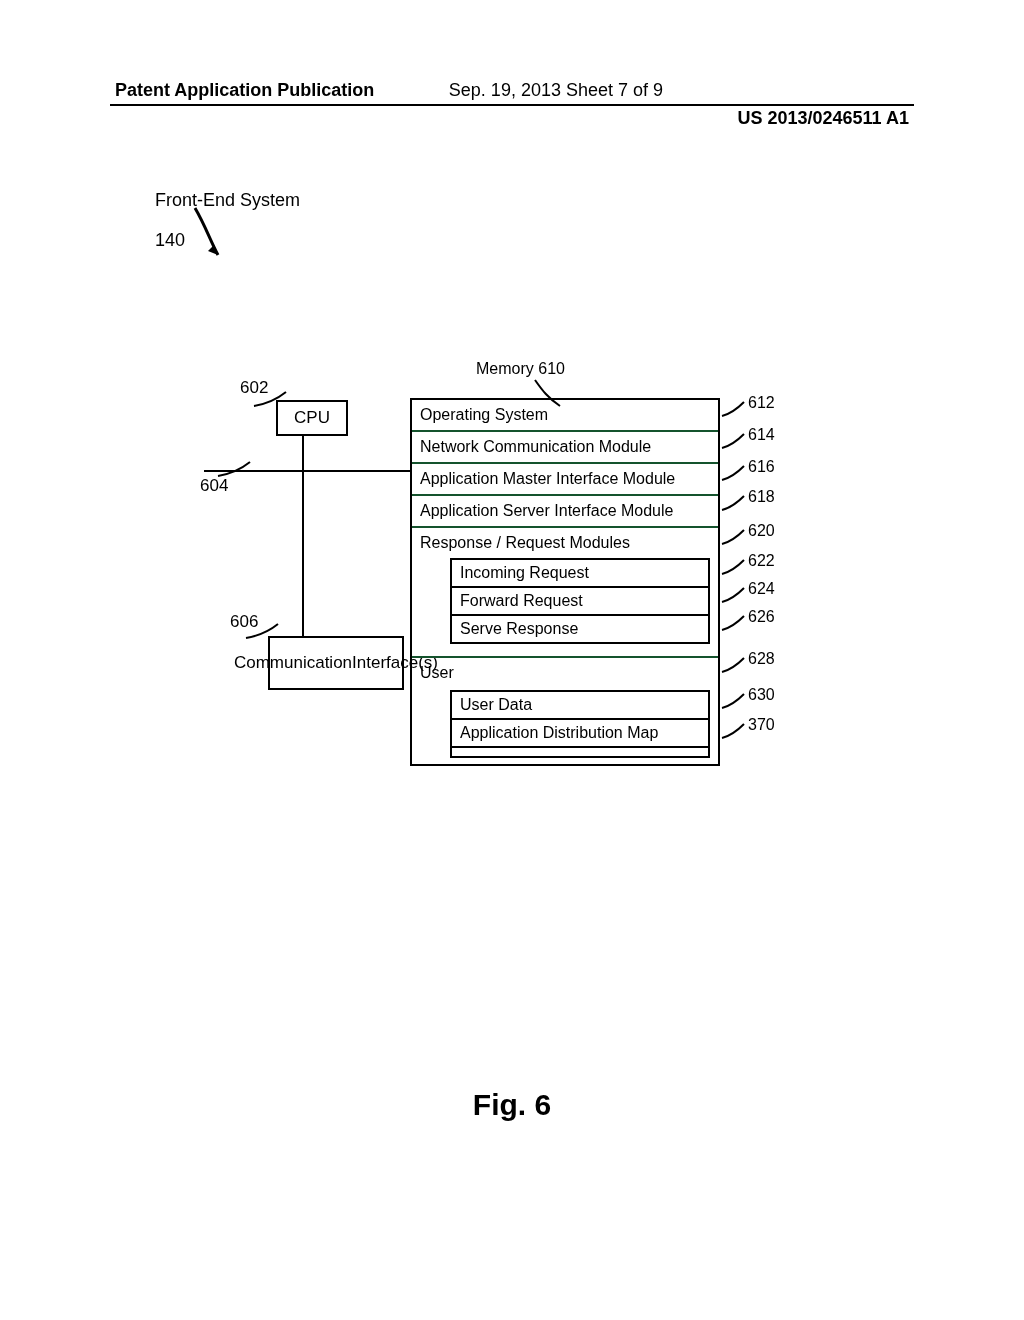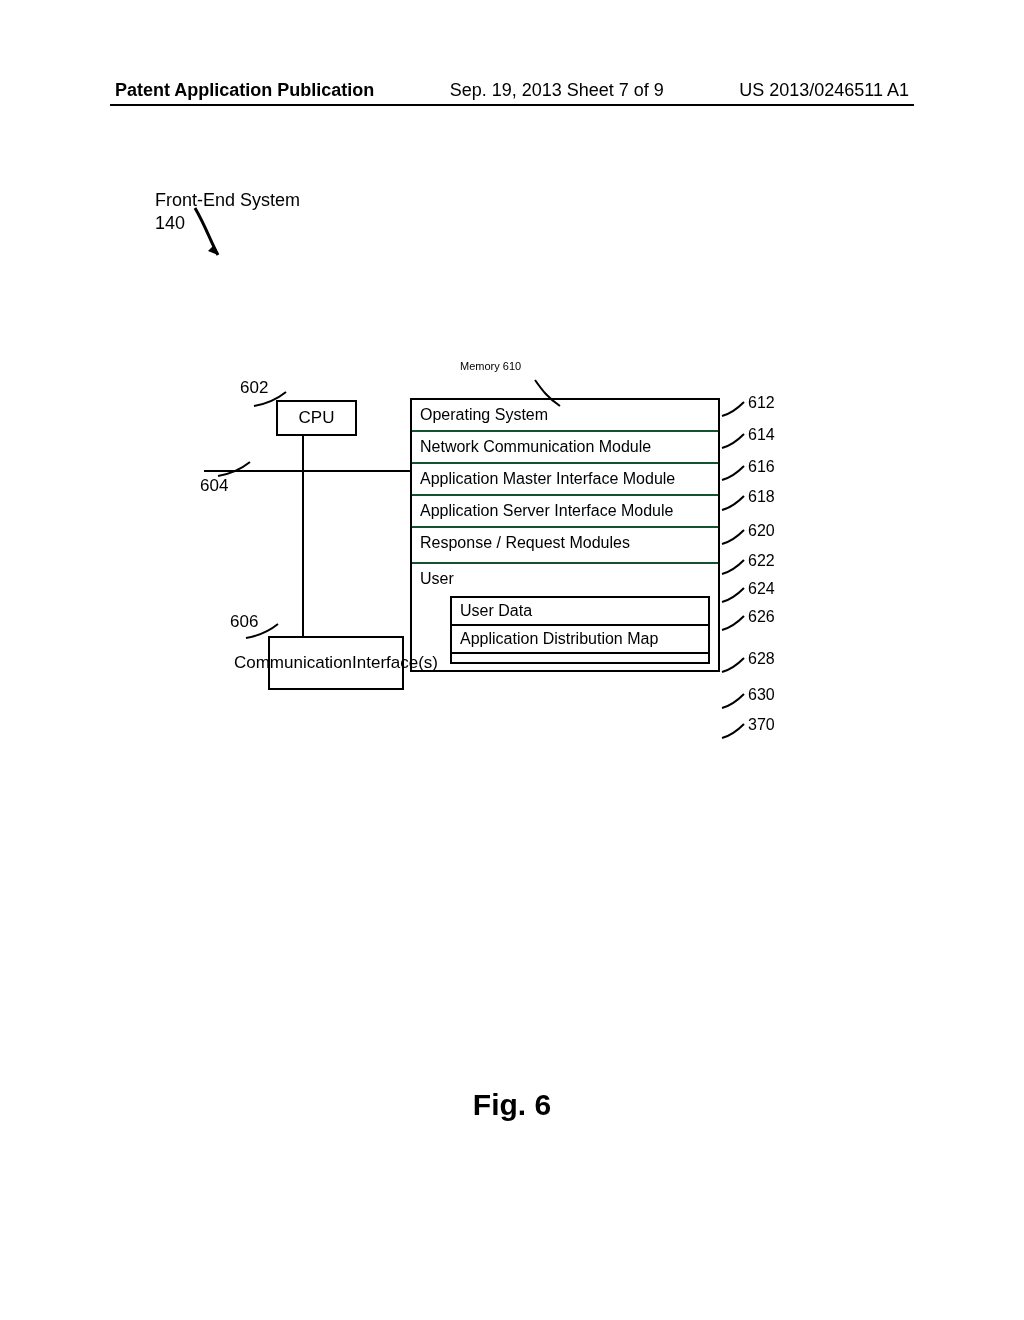--- a/index.html
+++ b/index.html
@@ -20,79 +20,79 @@
     position: absolute;
     top: 80px;
     left: 115px;
     right: 115px;
     display: flex;
     justify-content: space-between;
     font-size: 18px;
   }
   .hdr .left { font-weight: bold; text-align: right; }
   .hdr .mid  { font-weight: normal; }
-  .hdr .right{ font-weight: normal; }
+  .hdr .right{ font-weight: bold; margin-top: 28px; }
   .hr {
     position: absolute;
     top: 104px;
     left: 110px;
     right: 110px;
     height: 2px;
     background: #000;
   }
 
   .title-block {
     position: absolute;
     top: 190px;
     left: 155px;
     font-size: 18px;
   }
-  .title-block .num { margin-top: 2px; }
+  .title-block .num { margin-top: 19px; }
 
   .arrow-svg {
     position: absolute;
     top: 200px;
     left: 190px;
     width: 50px;
     height: 70px;
   }
 
   .diagram {
     position: absolute;
     top: 360px;
     left: 200px;
     width: 720px;
     height: 430px;
   }
 
   .mem-title {
     position: absolute;
     top: 0px;
-    left: 260px;
-    font-size: 11px;
+    left: 276px;
+    font-size: 16px;
   }
 
   .box {
     position: absolute;
     border: 2px solid #000;
     background: #fff;
     font-size: 17px;
     display: flex;
     align-items: center;
     justify-content: center;
     text-align: center;
     box-sizing: border-box;
   }
   .lbl {
     position: absolute;
     font-size: 17px;
   }
 
   
-  .cpu-box { top: 40px; left: 76px; width: 81px; height: 36px; }
+  .cpu-box { top: 40px; left: 76px; width: 72px; height: 36px; }
   .cpu-lbl { top: 18px; left: 40px; }
   .cpu-lead {
     position: absolute; top: 30px; left: 52px; width: 40px; height: 18px;
   }
 
   
   .bus-v  { position: absolute; top: 76px;  left: 102px; width: 2px; height: 248px; background:#000; }
   .bus-h  { position: absolute; top: 110px; left: 4px;   width: 208px; height: 2px; background:#000; }
   .bus-lbl{ top: 92px; left: 0px; margin-top: 24px; }
   .bus-lead {
@@ -217,24 +217,35 @@
       </div>
       <div class="row">
         <span>Network Communication Module</span>
       </div>
       <div class="row">
         <span>Application Master Interface Module</span>
       </div>
       <div class="row">
         <span>Application Server Interface Module</span>
       </div>
-      <div class="row" style="padding-bottom:4px;">
+      <div class="row" style="padding-bottom:12px;">
         <div style="padding-bottom:6px;">
           <span>Response / Request Modules</span>
         </div>
+        <div class="sub">
+          <div class="subrow">
+            <span>Incoming Request</span>
+          </div>
+          <div class="subrow">
+            <span>Forward Request</span>
+          </div>
+          <div class="subrow">
+            <span>Serve Response</span>
+          </div>
+        </div>
       </div>
       <div class="row noborder data-section">
         <span>User</span>
         <div class="sub">
           <div class="subrow">
             <span>User Data</span>
           </div>
           <div class="subrow">
             <span>Application Distribution Map</span>
           </div>

